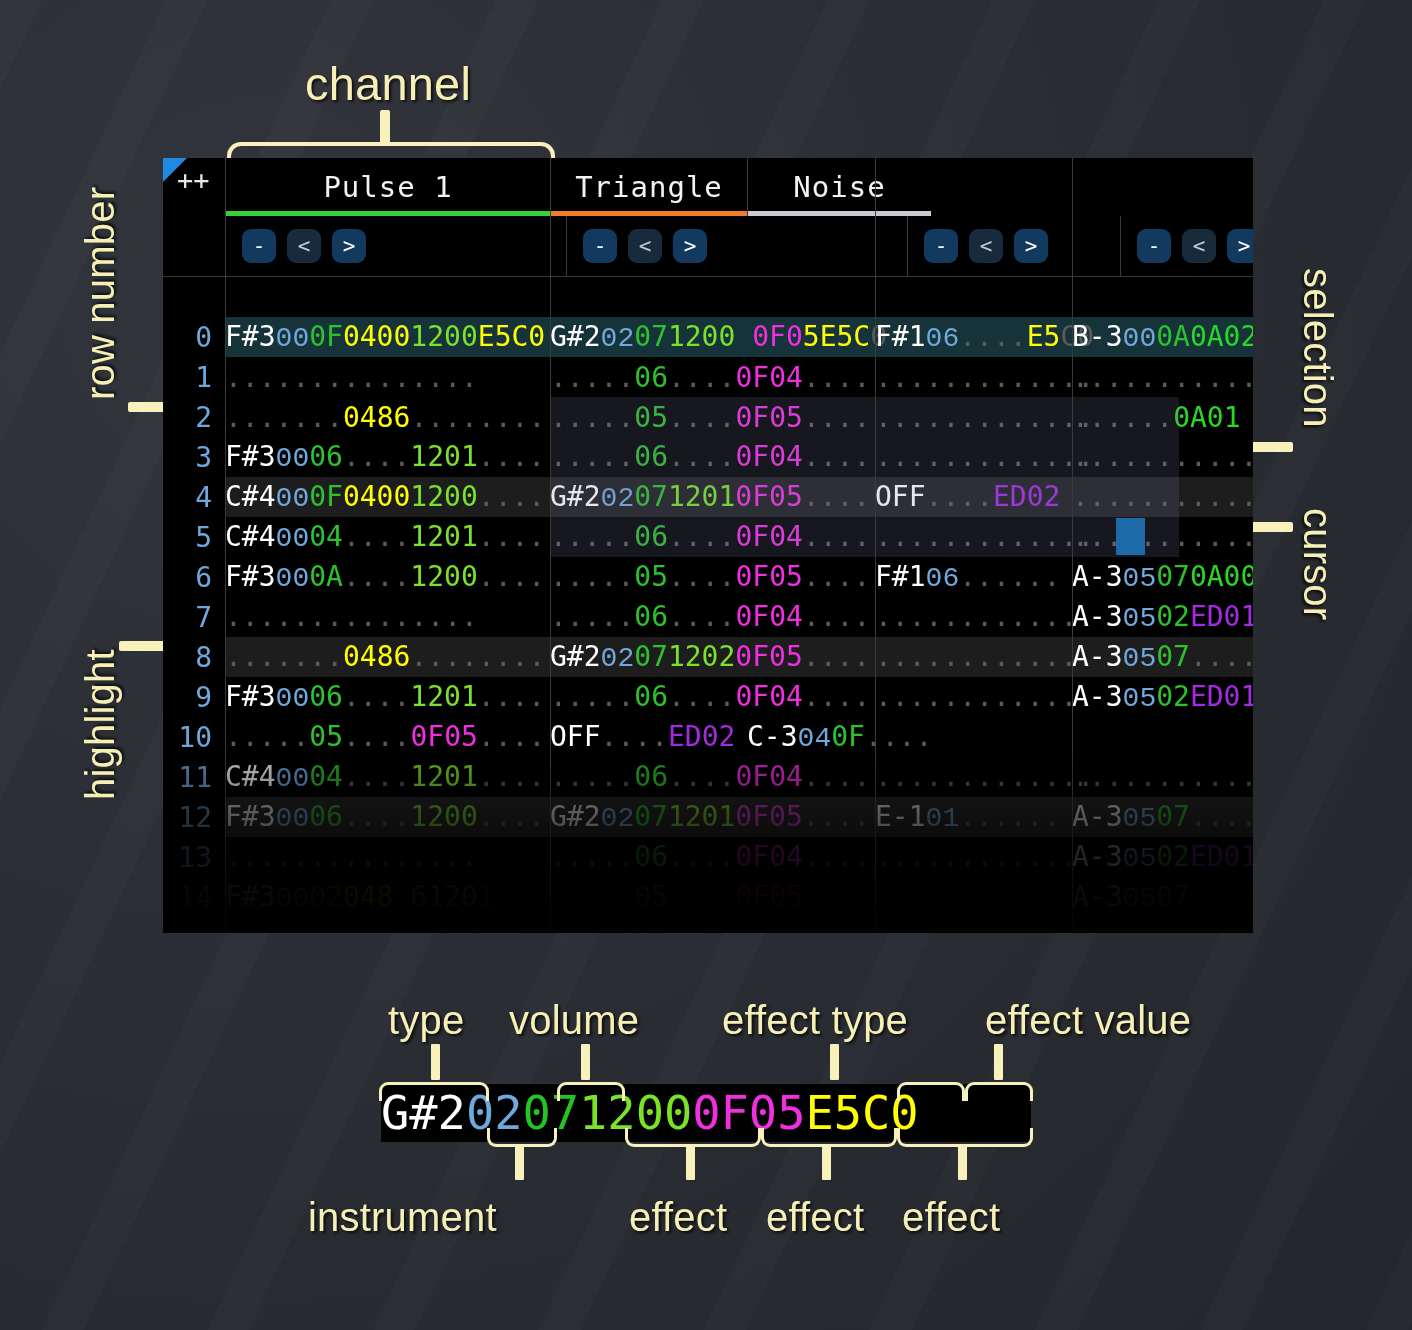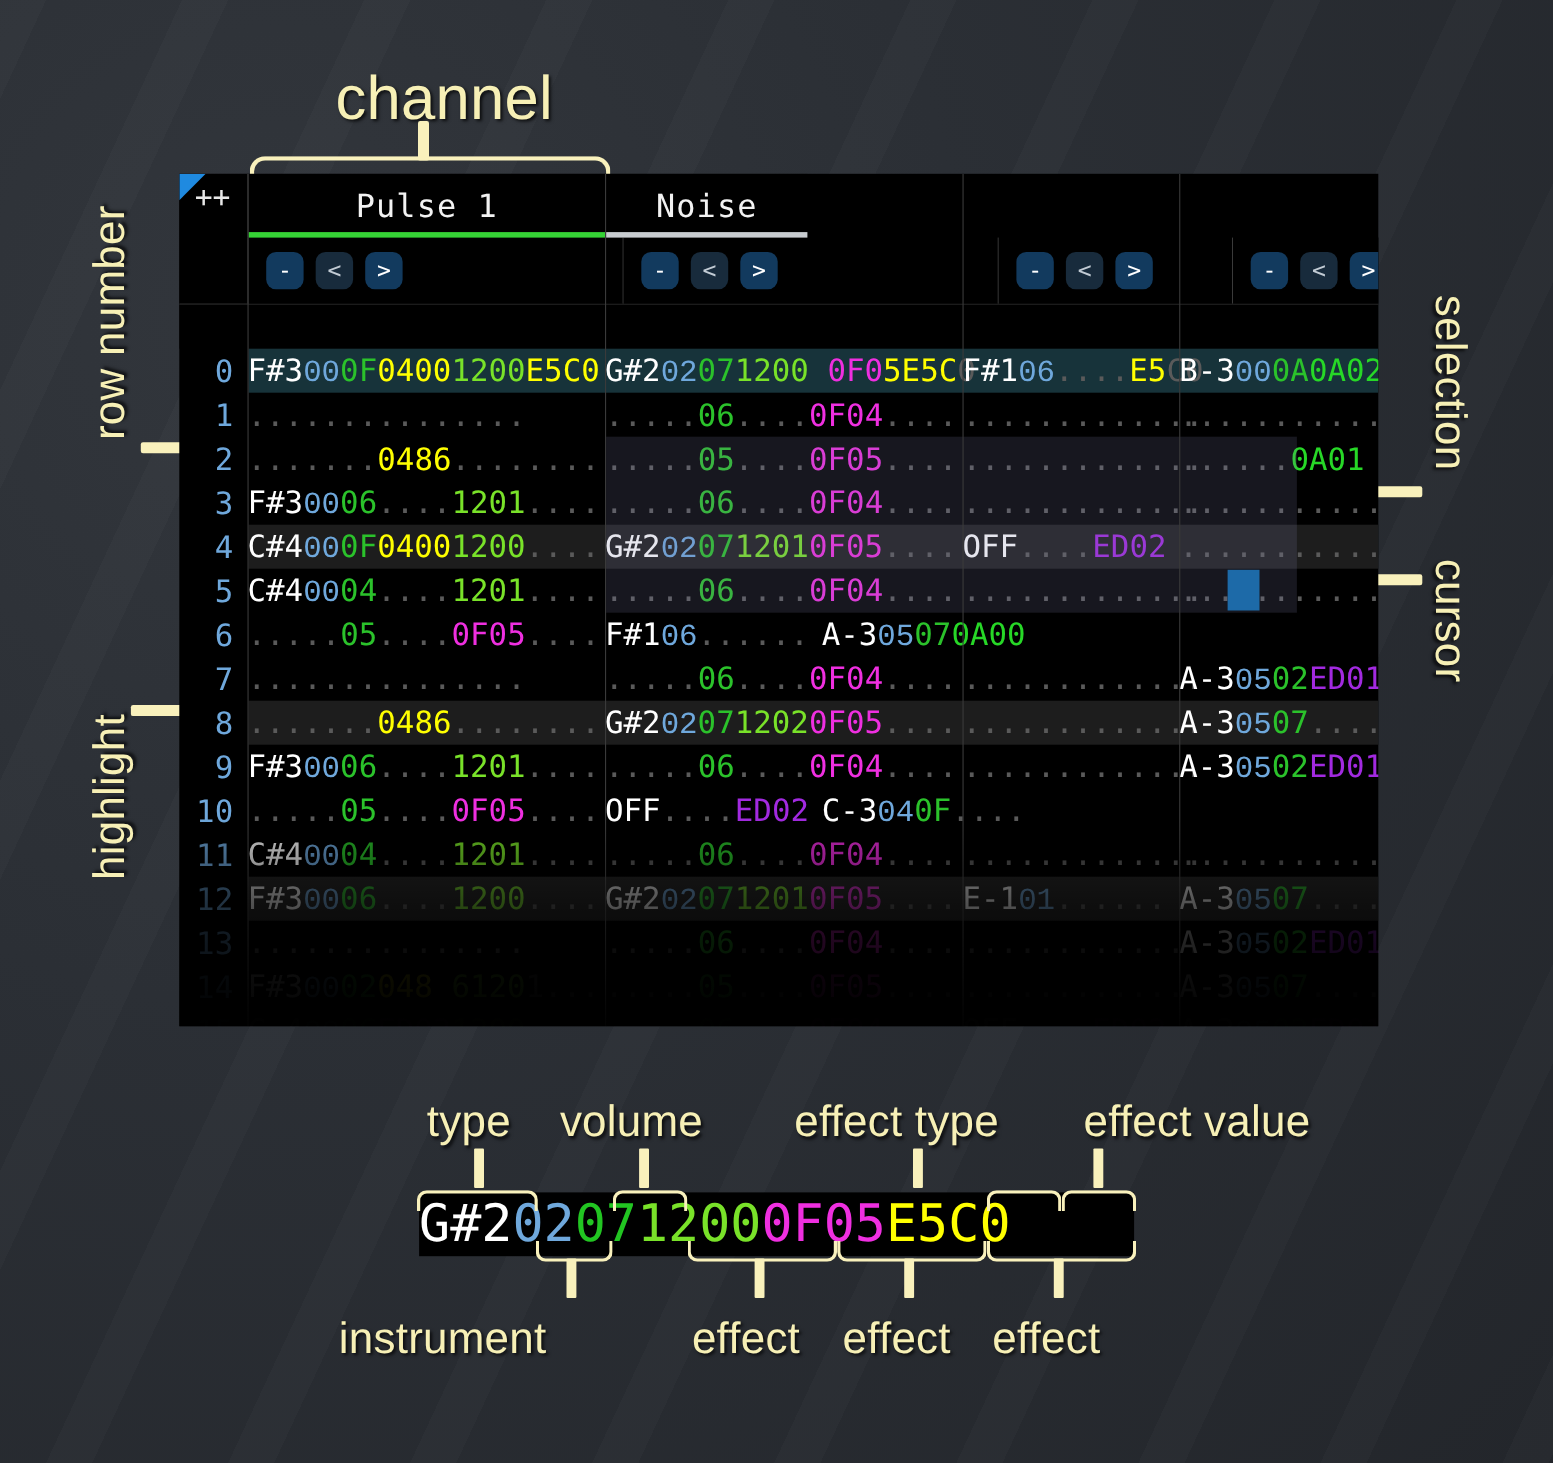--- a/index.html
+++ b/index.html
@@ -84,21 +84,21 @@
   .brk.top{border-bottom:none;border-radius:9px 9px 0 0;}
   .brk.bot{border-top:none;border-radius:0 0 9px 9px;}
   .tick{position:absolute;width:9px;background:#f9f1bc;border-radius:1px;}
 
   .vrot-ccw{transform-origin:0 0;transform:rotate(-90deg);}
   .vrot-cw{transform-origin:0 0;transform:rotate(90deg);}
 </style>
 </head>
 <body>
 
-<div class="anno anno-lbl" style="left:305px;top:56px;font-size:56px;">channel</div>
+<div class="anno anno-lbl" style="left:305px;top:56px;font-size:47px;">channel</div>
 <div class="rule" style="left:380px;top:110px;width:10px;height:36px;"></div>
 
 <div style="position:absolute;left:227px;top:142px;width:320px;height:22px;border:4px solid #f9f1bc;border-bottom:none;border-radius:14px 14px 0 0;"></div>
 
 <div class="anno anno-lbl vrot-ccw" style="left:78px;top:400px;">row number</div>
 <div class="rule" style="left:128px;top:402px;width:68px;height:10px;"></div>
 
 <div class="anno anno-lbl vrot-ccw" style="left:78px;top:800px;">highlight</div>
 <div class="rule" style="left:119px;top:641px;width:120px;height:10px;"></div>
 
@@ -111,20 +111,24 @@
 <div id="tracker">
 
   <div class="hdr-row">
     <div class="hdr-corner">
       <div class="corner-tri"></div>
       <div class="corner-pp">++</div>
     </div>
     <div class="chan-head" style="width:324px;flex:0 0 324px;">
       <span class="chan-title">Pulse 1</span>
       <div class="chan-bar" style="background:#35d235;"></div>
+    </div>
+    <div class="chan-head" style="width:196px;flex:0 0 196px;">
+      <span class="chan-title">Triangle</span>
+      <div class="chan-bar" style="background:#f07c28;"></div>
     </div>
     <div class="chan-head" style="width:183px;flex:0 0 183px;border-right:none;">
       <span class="chan-title">Noise</span>
       <div class="chan-bar" style="background:#c8ccd0;"></div>
     </div>
   </div>
 
   <div class="btn-row">
     <div class="btn-corner"></div>
     <div class="btn-cell" style="width:324px;flex:0 0 324px;">
@@ -205,20 +209,21 @@
         <div class="cells">
           <div class="cell" style="width:325px"><span class="c-note">C#4</span><span class="c-ins">00</span><span class="c-vol">04</span><span class="c-dot">....</span><span class="c-fxB">1201</span><span class="c-dot">....</span></div>
           <div class="cell" style="width:325px"><span class="c-dot">.....</span><span class="c-vol">06</span><span class="c-dot">....</span><span class="c-fxC">0F04</span><span class="c-dot">....</span></div>
           <div class="cell" style="width:197px"><span class="c-dot">.............</span></div>
           <div class="cell" style="width:183px"><span class="c-dot">...........</span></div>
         </div>
       </div>
       <div class="trow" style="opacity: 1;">
         <div class="rnum">6</div>
         <div class="cells">
+          <div class="cell" style="width:325px"><span class="c-note">F#3</span><span class="c-ins">00</span><span class="c-vol">0A</span><span class="c-dot">....</span><span class="c-fxB">1200</span><span class="c-dot">....</span></div>
           <div class="cell" style="width:325px"><span class="c-dot">.....</span><span class="c-vol">05</span><span class="c-dot">....</span><span class="c-fxC">0F05</span><span class="c-dot">....</span></div>
           <div class="cell" style="width:197px"><span class="c-note">F#1</span><span class="c-ins">06</span><span class="c-dot">......</span></div>
           <div class="cell" style="width:183px"><span class="c-note">A-3</span><span class="c-ins">05</span><span class="c-vol">07</span><span class="c-fxE">0A00</span></div>
         </div>
       </div>
       <div class="trow" style="opacity: 1;">
         <div class="rnum">7</div>
         <div class="cells">
           <div class="cell" style="width:325px"><span class="c-dot">...</span><span class="c-dot">..</span><span class="c-dot">..</span><span class="c-dot">....</span><span class="c-dot">....</span></div>
           <div class="cell" style="width:325px"><span class="c-dot">.....</span><span class="c-vol">06</span><span class="c-dot">....</span><span class="c-fxC">0F04</span><span class="c-dot">....</span></div>

